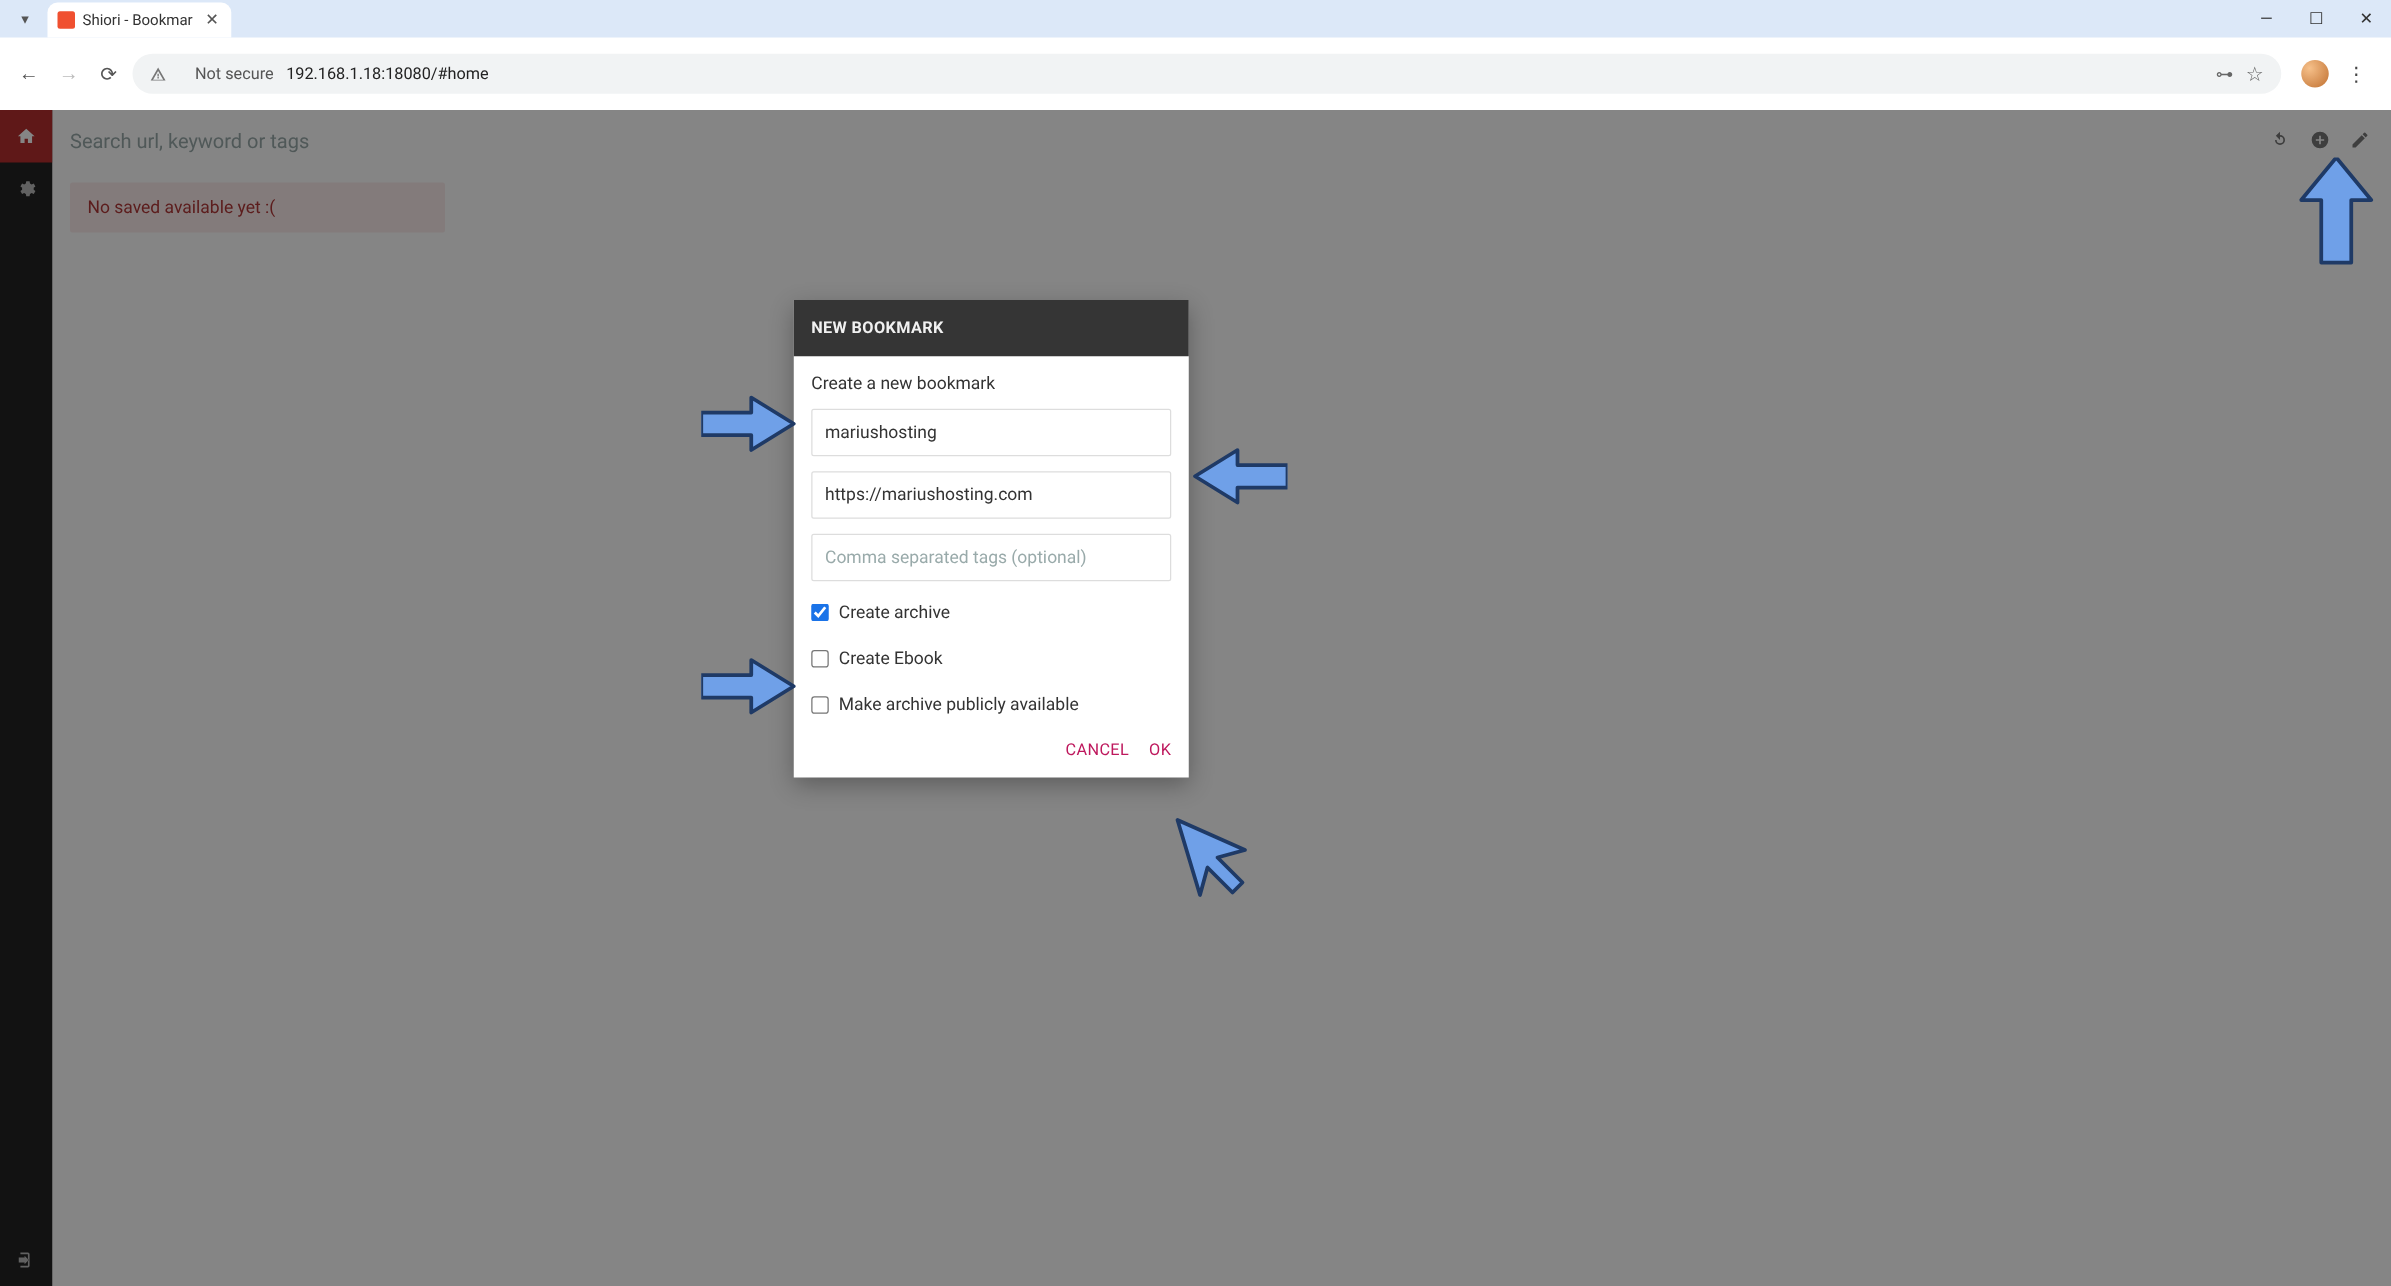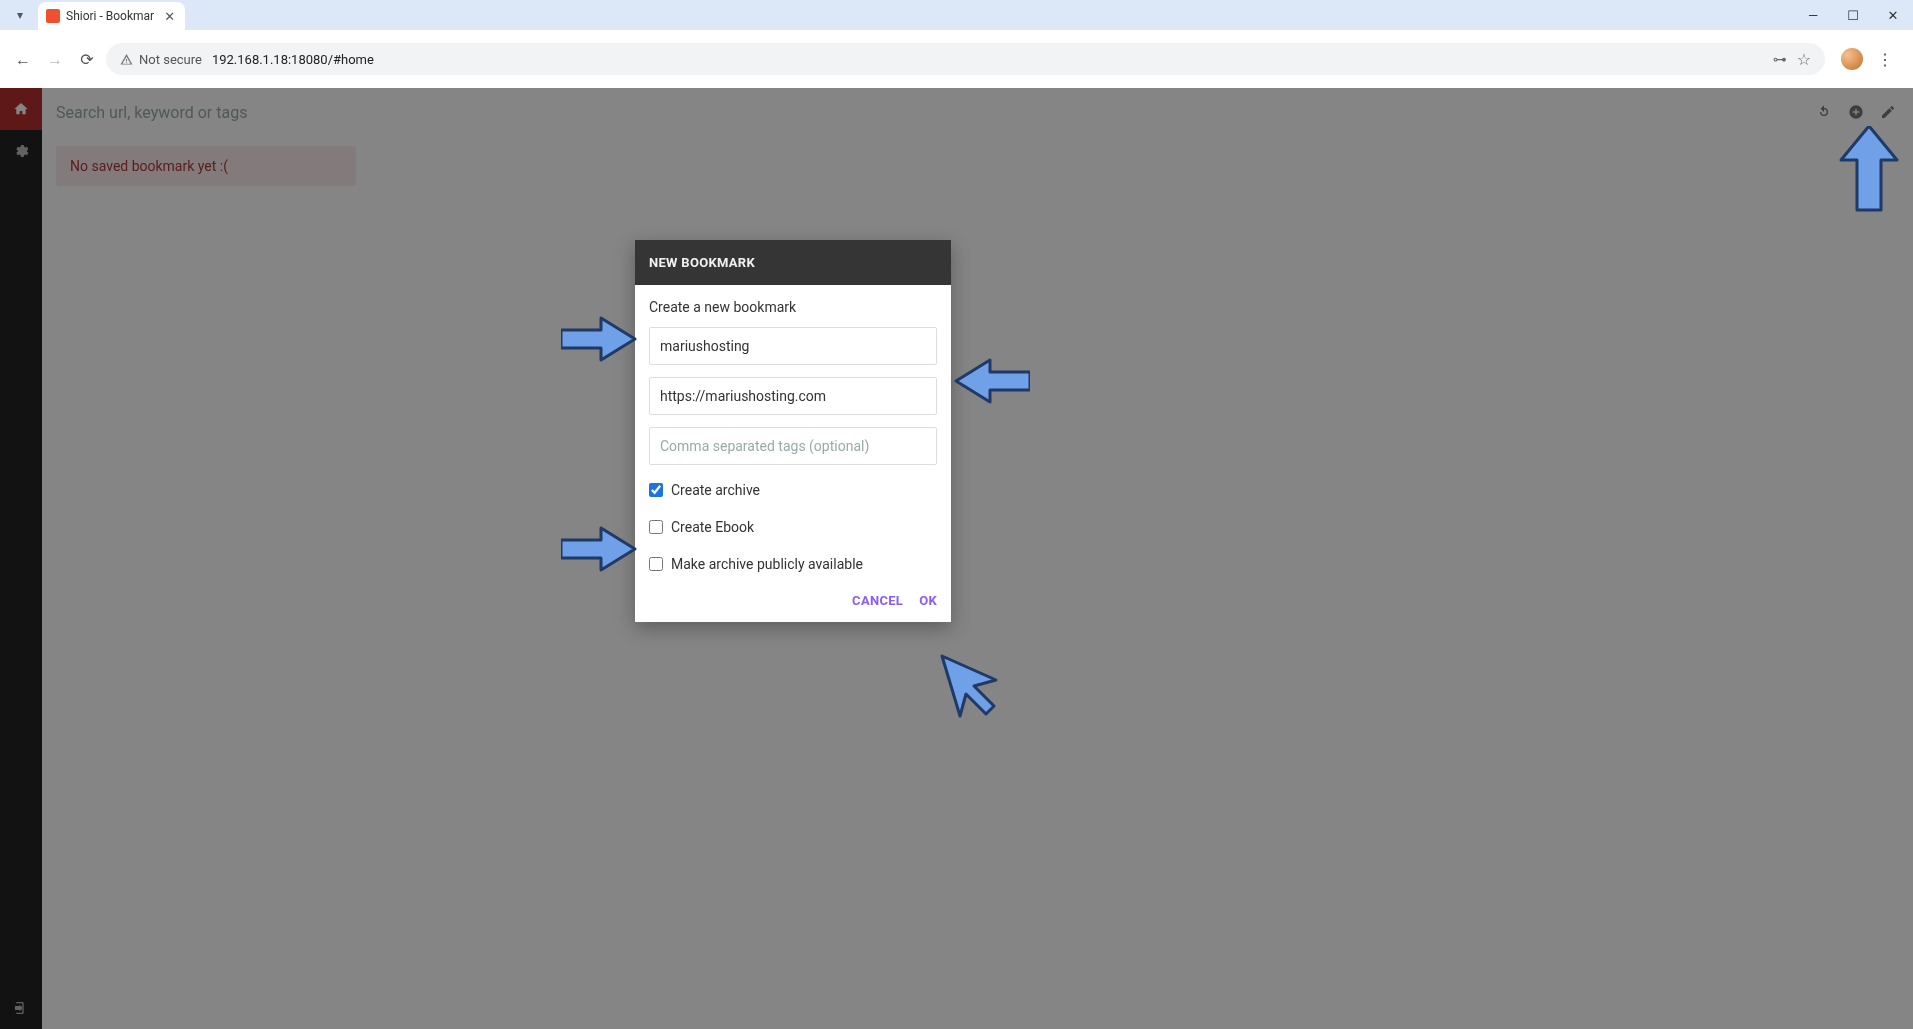--- a/index.html
+++ b/index.html
@@ -12,21 +12,21 @@
 .tab { background: #fff; height: 28px; border-radius: 8px 8px 0 0; padding: 0 10px 0 8px; display: flex; align-items: center; gap: 6px; font-size: 12px; color: #333; min-width: 120px; cursor: pointer; }
 .tab .favicon { width: 14px; height: 14px; background: #f05030; border-radius: 2px; display: inline-block; }
 .tab .x { color: #555; font-size: 13px; margin-left: 4px; }
 .window-controls { position: absolute; right: 0; top: 0; height: 30px; display: flex; }
 .window-controls div { width: 40px; display: flex; align-items: center; justify-content: center; color: #333; font-size: 13px; cursor: pointer; }
 
 .addr-row { height: 58px; display: flex; align-items: center; padding: 0 10px; gap: 6px; }
 .nav-btn { width: 26px; height: 26px; display: flex; align-items: center; justify-content: center; border-radius: 50%; color: #555; font-size: 16px; cursor: pointer; }
 .nav-btn.disabled { color: #bbb; }
 .omnibox { flex: 1; height: 32px; background: #f1f3f4; border-radius: 16px; display: flex; align-items: center; padding: 0 14px; gap: 10px; font-size: 13px; color: #555; }
-.omnibox .notsecure { display: flex; align-items: center; gap: 6px; color: #555; }
+.omnibox .notsecure { display: flex; align-items: center; gap: 23px; color: #555; }
 .omnibox .url { color: #222; }
 .omnibox .spacer { flex: 1; }
 .addr-right { display: flex; align-items: center; gap: 14px; padding: 0 10px; }
 .avatar { width: 22px; height: 22px; border-radius: 50%; background: radial-gradient(circle at 30% 30%, #f6c08a, #c07030); }
 .kebab { font-size: 16px; color: #444; cursor: pointer; }
 
 
 .app { position: relative; width: 100%; height: calc(100% - 88px); display: flex; }
 .sidebar { width: 42px; background: #232323; display: flex; flex-direction: column; align-items: center; }
 .sidebar .item { width: 42px; height: 42px; display: flex; align-items: center; justify-content: center; color: #bbb; cursor: pointer; }
@@ -49,21 +49,21 @@
 .modal .header { background: #353535; color: #f1f1f1; padding: 15px 14px; font-weight: 700; font-size: 13px; letter-spacing: 0.3px; }
 .modal .body { padding: 14px 14px 4px 14px; font-size: 14px; color: #333; }
 .modal .body .subtitle { margin-bottom: 12px; font-size: 14px; color: #333; }
 .modal input[type=text], .modal textarea { width: 100%; border: 1px solid #ddd; padding: 10px 10px; font-size: 14px; font-family: inherit; color: #333; outline: none; border-radius: 2px; }
 .modal input[type=text]::placeholder, .modal textarea::placeholder { color: #9aa; }
 .modal .field { margin-bottom: 12px; }
 .modal textarea { height: 74px; resize: vertical; }
 .modal .check-row { display: flex; align-items: center; gap: 8px; padding: 5px 0; font-size: 14px; color: #333; margin-top: 11px; }
 .modal .check-row input[type=checkbox] { width: 14px; height: 14px; accent-color: #1a73e8; cursor: pointer; }
 .modal .footer { padding: 12px 14px 14px; display: flex; justify-content: flex-end; gap: 16px; }
-.modal .footer button { border: none; background: transparent; font-size: 13px; font-weight: 700; color: #8b5cf6; cursor: pointer; letter-spacing: 0.3px; }
+.modal .footer button { border: none; background: transparent; font-size: 13px; font-weight: 400; color: #be185d; cursor: pointer; letter-spacing: 0.3px; }
 
 
 .arrow { position: absolute; pointer-events: none; }
 .arrow svg { display: block; }
 </style>
 </head>
 <body>
 
 <div class="browser-chrome">
   <div class="tab-strip">
@@ -134,21 +134,21 @@
         <svg viewBox="0 0 24 24">
             <path d="M12 2a10 10 0 1 0 0 20 10 10 0 0 0 0-20zm1 11v4h-2v-4H7v-2h4V7h2v4h4v2h-4z"></path>
           </svg>
       </div>
       <div class="icon-btn">
         <svg viewBox="0 0 24 24">
             <path d="M3 17.25V21h3.75L17.8 9.94l-3.75-3.75L3 17.25zM20.7 7.04a1 1 0 0 0 0-1.41l-2.34-2.34a1 1 0 0 0-1.41 0l-1.83 1.83 3.75 3.75 1.83-1.83z"></path>
           </svg>
       </div>
     </div>
-    <div class="empty-card">No saved bookmark yet :(</div>
+    <div class="empty-card">No saved available yet :(</div>
 
     <div class="overlay" style="left:-42px;width:calc(100% + 42px);"></div>
 
     <div class="modal">
       <div class="header">NEW BOOKMARK</div>
       <div class="body">
         <div class="subtitle">Create a new bookmark</div>
         <div class="field"><input type="text" value="mariushosting" style=""></div>
         <div class="field"><input type="text" value="https://mariushosting.com" style=""></div>
         <div class="field"><input type="text" placeholder="Comma separated tags (optional)" style=""></div>

